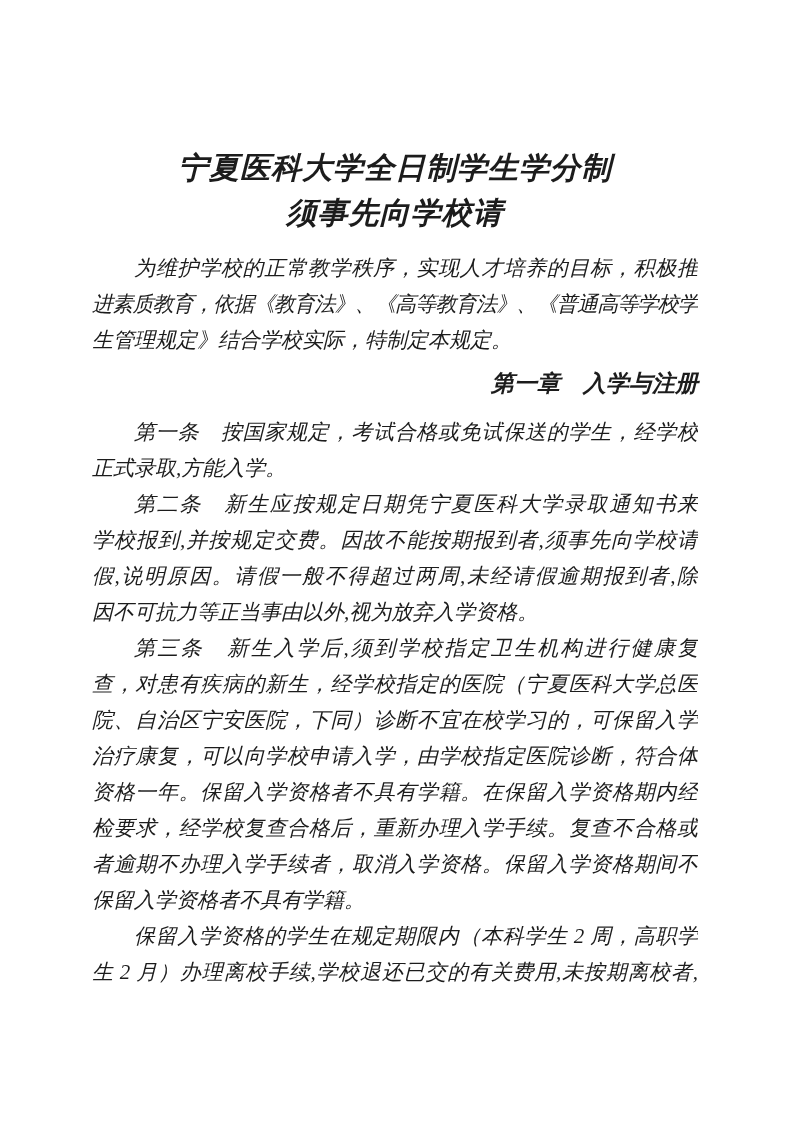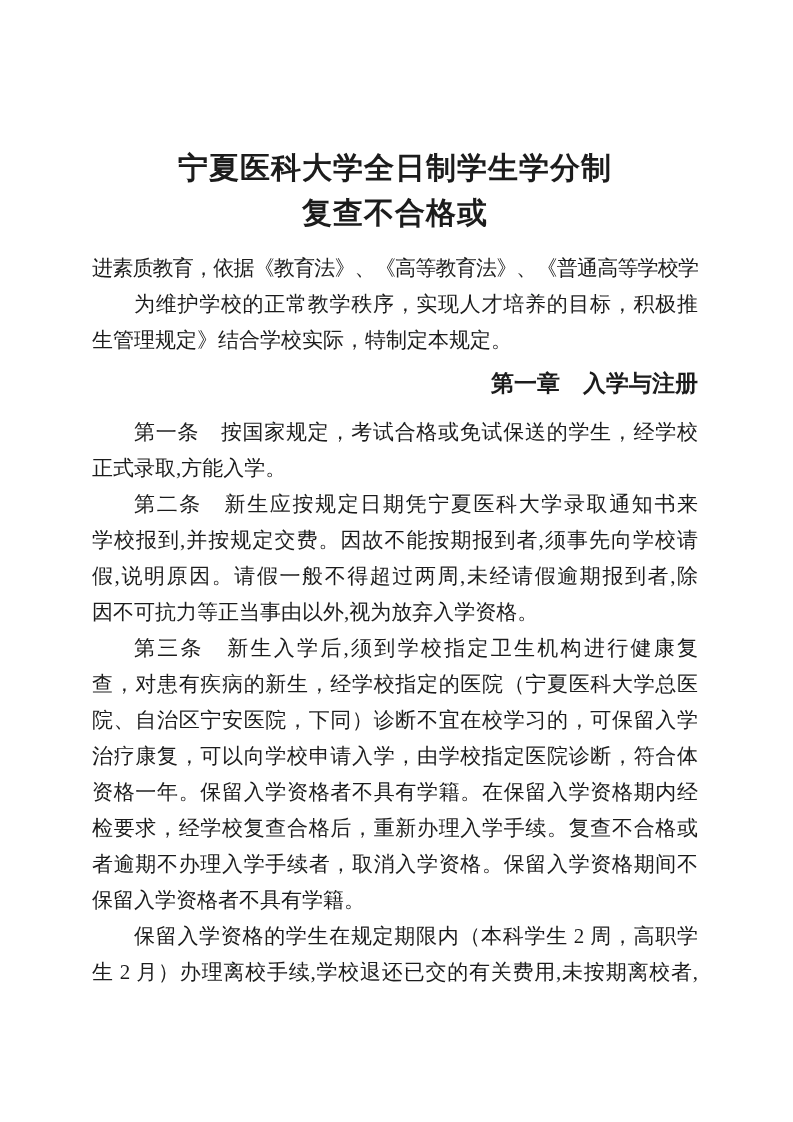--- a/index.html
+++ b/index.html
@@ -6,20 +6,21 @@
     margin: 0;
     padding: 0;
     background: #ffffff;
   }
   .page {
     position: relative;
     width: 793px;
     height: 1049px;
     background: #ffffff;
     overflow: hidden;
+    font-style: italic;
   }
   .content {
     position: absolute;
     left: 92px;
     top: 0;
     width: 606px;
     color: #1c1c1c;
   }
   .doc-title {
     margin: 145px 0 0 0;
@@ -61,28 +62,28 @@
   }
 </style>
 </head>
 <body>
 
 <div class="page">
   <div class="content">
 
     <h1 class="doc-title">
       <span class="title-line">宁夏医科大学全日制学生学分制</span>
-      <span class="title-line">复查不合格或</span>
+      <span class="title-line">须事先向学校请</span>
     </h1>
 
     <div class="doc-body">
 
       <p class="para">
+        <span class="ln ind">为维护学校的正常教学秩序，实现人才培养的目标，积极推</span>
         <span class="ln tight">进素质教育，依据《教育法》、《高等教育法》、《普通高等学校学</span>
-        <span class="ln ind">为维护学校的正常教学秩序，实现人才培养的目标，积极推</span>
         <span class="ln ln-end">生管理规定》结合学校实际，特制定本规定。</span>
       </p>
 
       <h2 class="chapter">第一章　入学与注册</h2>
 
       <p class="para">
         <span class="ln ind">第一条　按国家规定，考试合格或免试保送的学生，经学校</span>
         <span class="ln ln-end">正式录取,方能入学。</span>
       </p>
 

